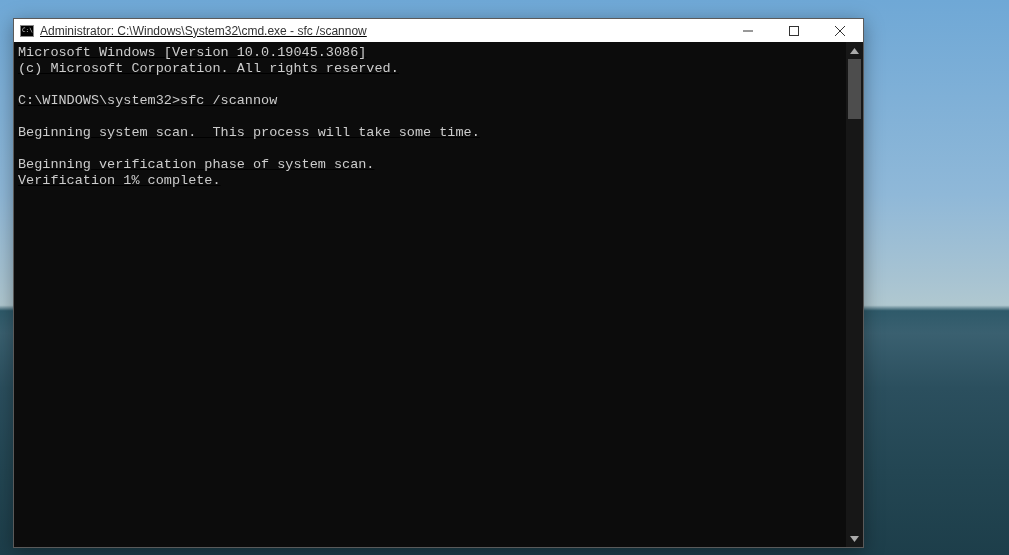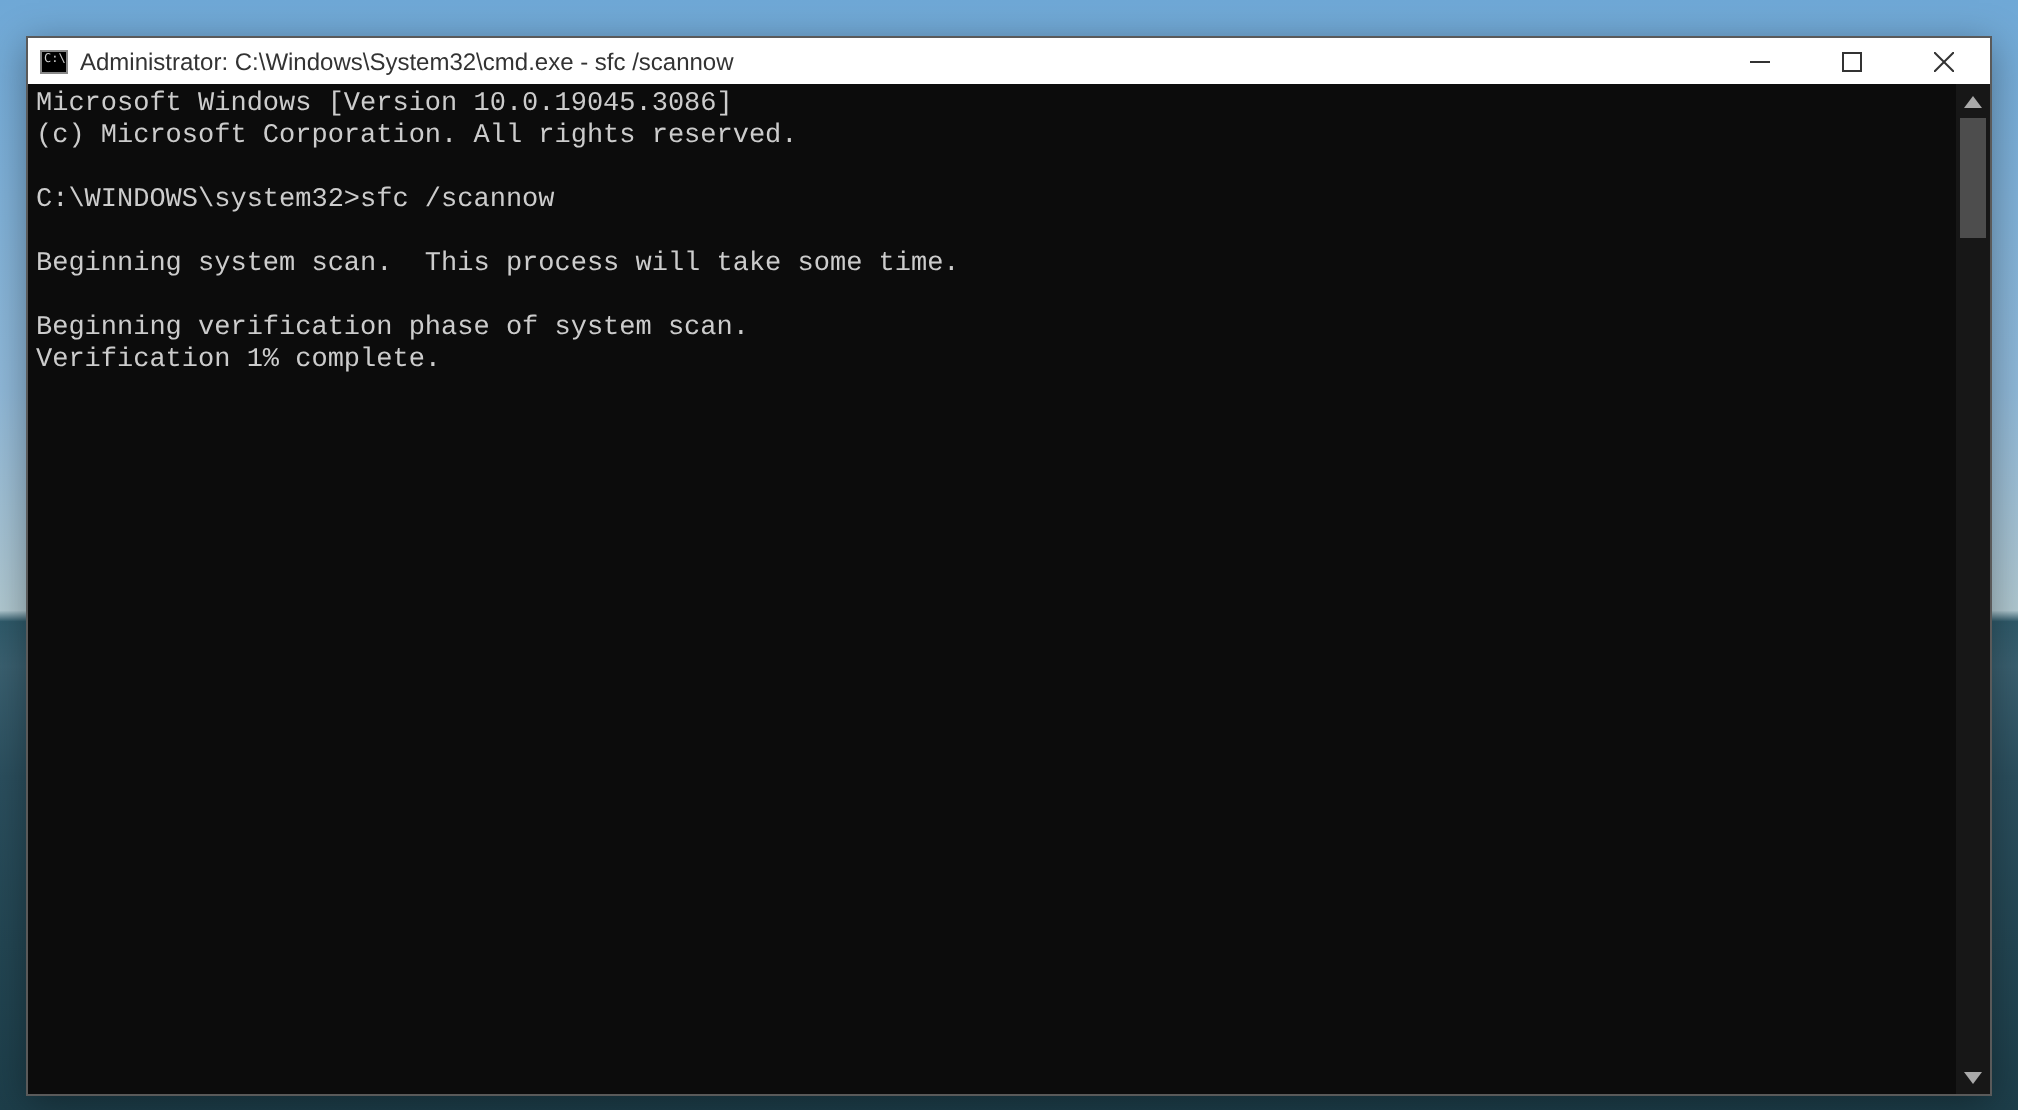--- a/index.html
+++ b/index.html
@@ -4,24 +4,24 @@
   <style>
     * { margin: 0; padding: 0; box-sizing: border-box; }
     html, body { width: 1009px; height: 555px; overflow: hidden; font-family: "Segoe UI", sans-serif; }
     .desktop {
       width: 1009px; height: 555px; position: relative;
       background: linear-gradient(to bottom,
         #6fa8d6 0%, #8fb8d8 35%, #a7c3d2 50%, #b0c8d0 55%,
         #2f5a6a 56%, #3a6070 60%, #2b4f5e 70%, #234653 85%, #1d3e4a 100%);
     }
     .window {
-      position: absolute; left: 13px; top: 18px; width: 983px; height: 530px;
+      position: absolute; left: 13px; top: 18px; width: 851px; height: 530px;
       background: #fff; border: 1px solid #5a5a5a;
       box-shadow: 0 4px 18px rgba(0,0,0,.35);
-      display: flex; flex-direction: column;
+      display: flex; flex-direction: column; text-decoration: underline;
     }
     .titlebar {
       height: 23px; background: #fff; display: flex; align-items: center;
       padding-left: 6px; position: relative; flex: 0 0 23px;
       font-size: 12px; color: #333;
     }
     .titlebar .icon { width: 14px; height: 12px; margin-right: 6px;
       background: #000; position: relative; display: inline-block;
       border: 1px solid #888;
     }

